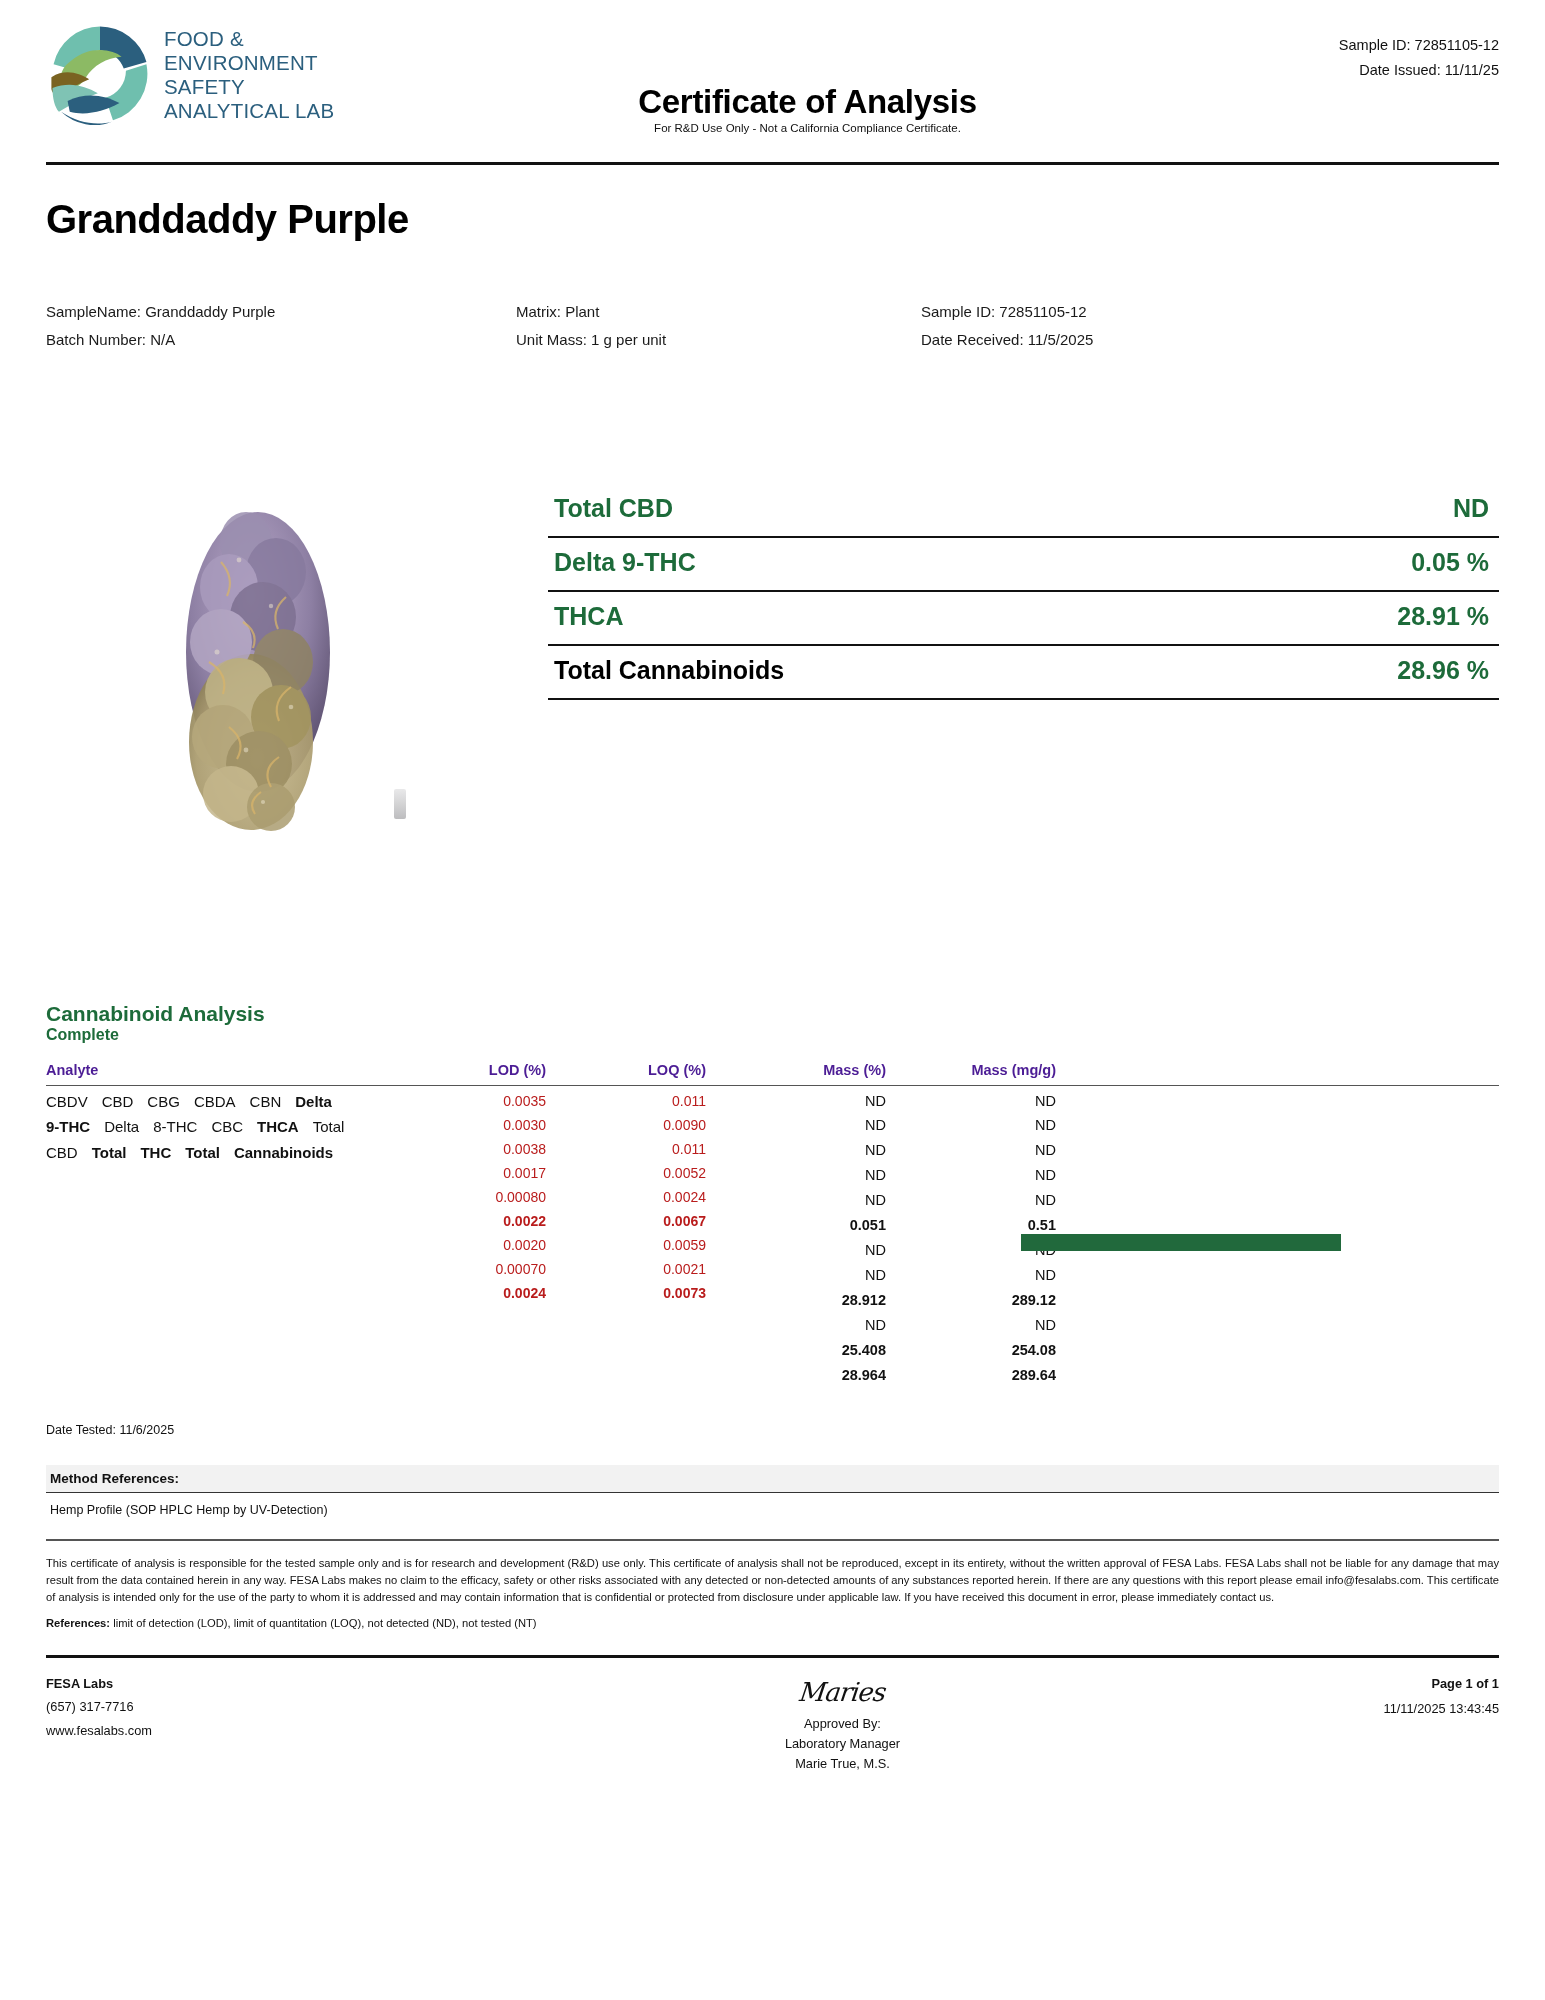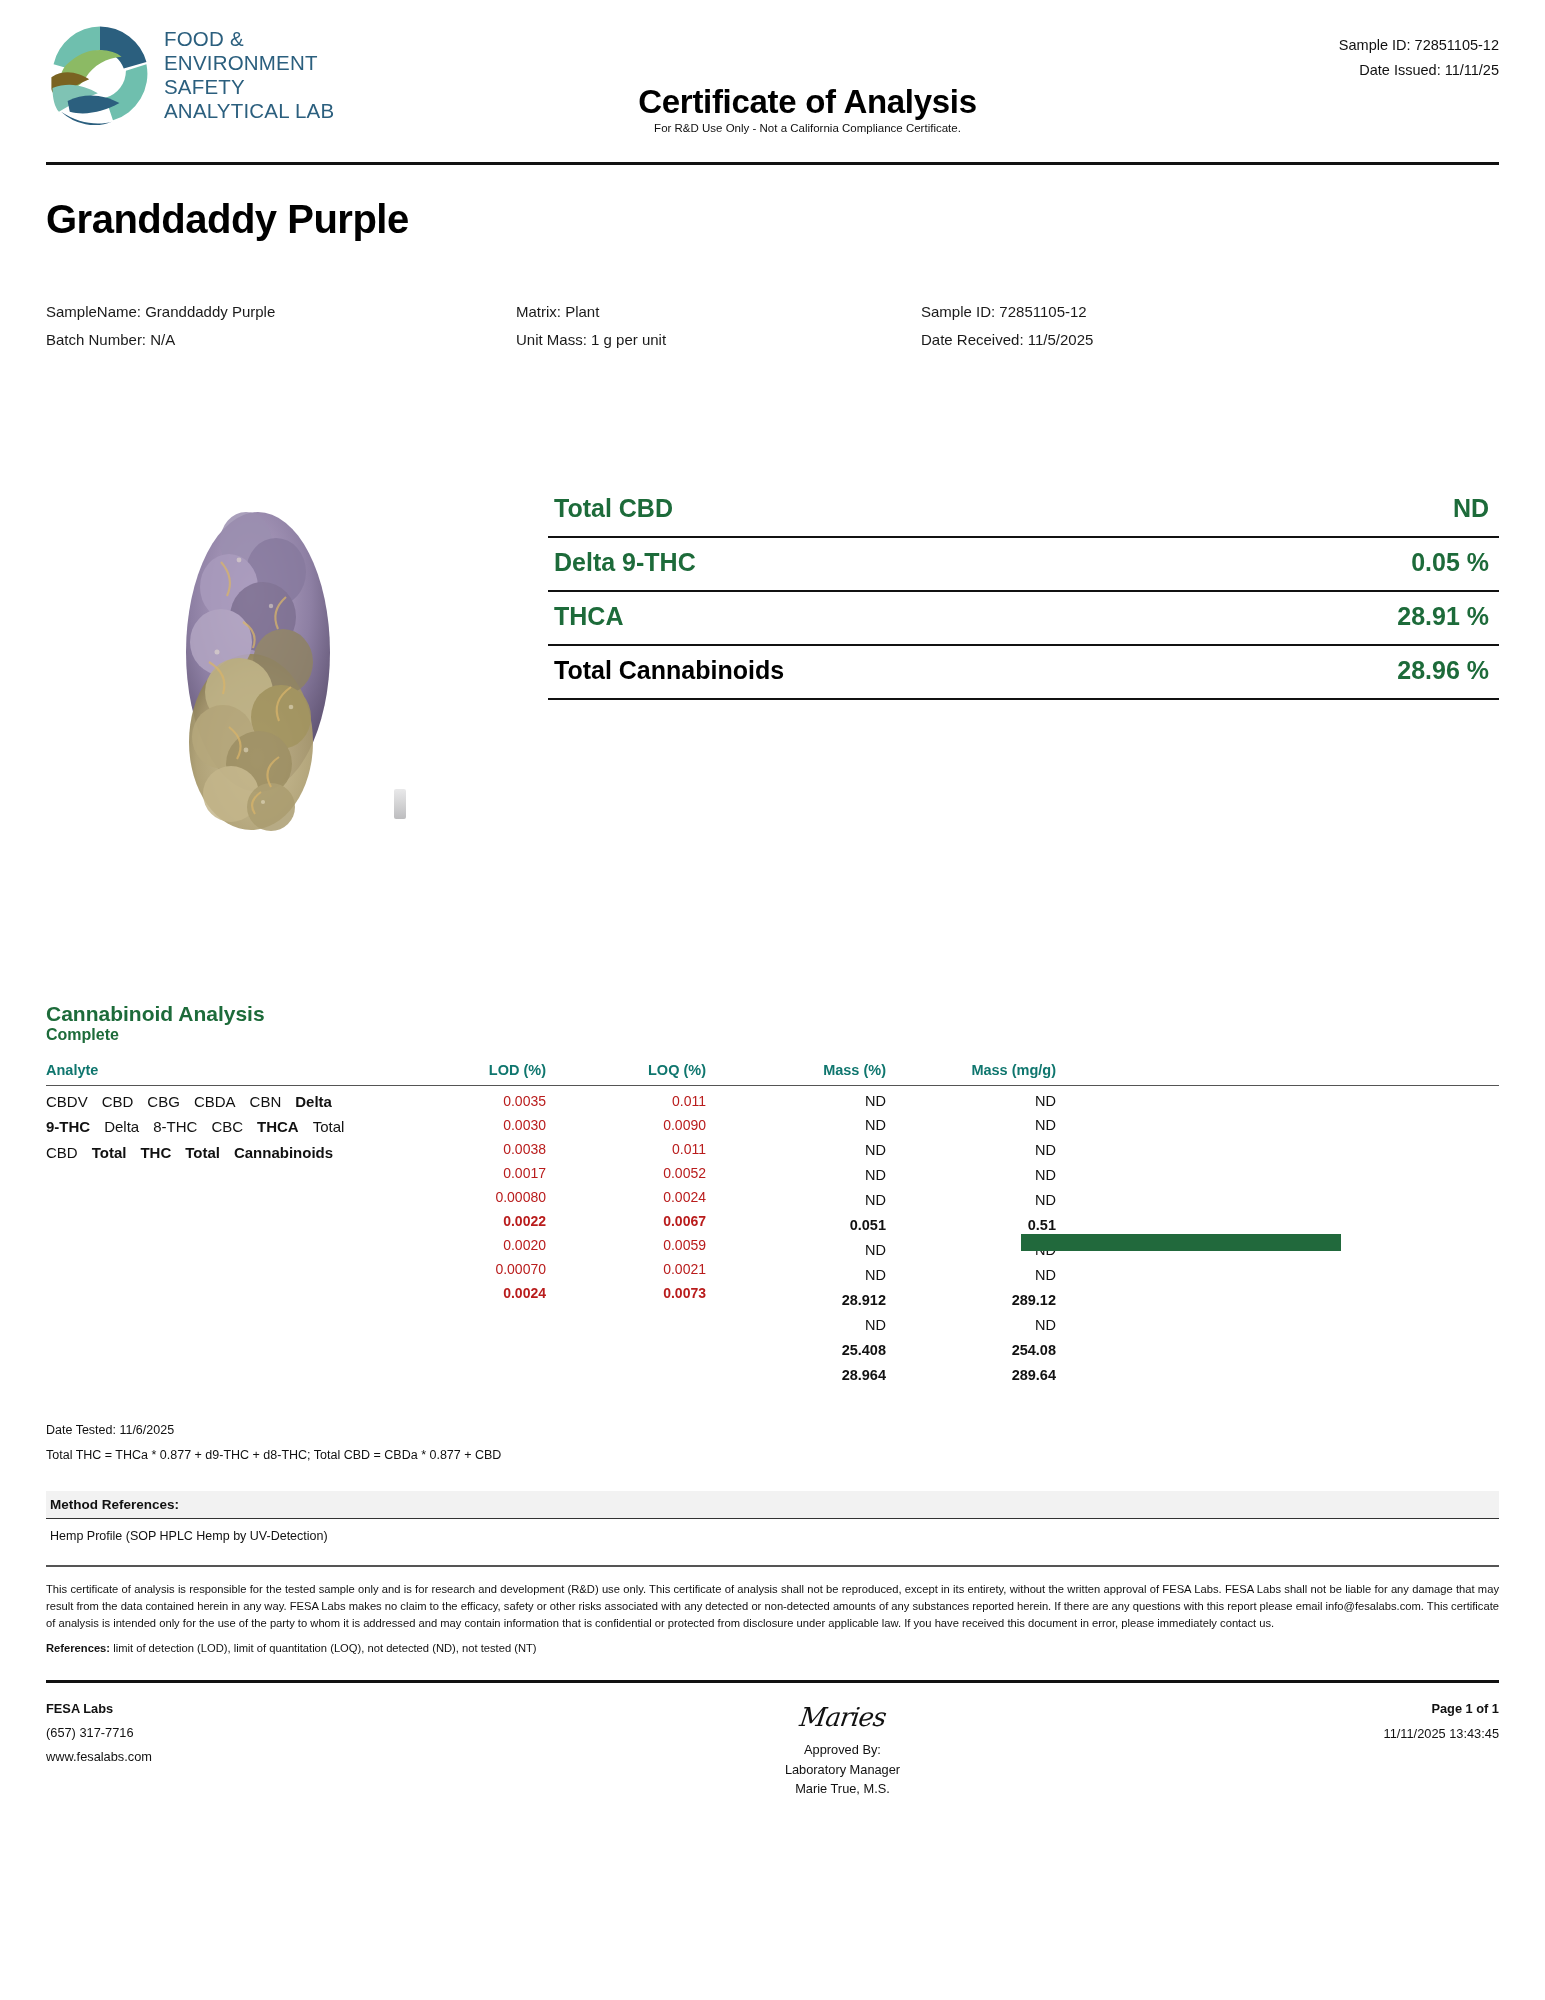--- a/index.html
+++ b/index.html
@@ -55,21 +55,21 @@
   .sum-label { font-size: 25px; font-weight: bold; color: #1d6b3a; }
   .sum-row.total .sum-label { color: #000; }
   .sum-value { font-size: 25px; font-weight: bold; color: #1d6b3a; padding-right: 4px; }
 
   
   .cb-head { display: flex; justify-content: space-between; align-items: baseline; margin-top: 58px; flex-direction: column; }
   .cb-title { font-size: 21px; font-weight: bold; color: #1d6b3a; }
   .cb-status { font-size: 16px; font-weight: bold; color: #1d6b3a; }
 
   .ctable { position: relative; margin-top: 18px; }
-  .ctable-head { display: flex; font-size: 14.5px; font-weight: bold; color: #0f766e;
+  .ctable-head { display: flex; font-size: 14.5px; font-weight: bold; color: #4c1d95;
                  padding-bottom: 7px; border-bottom: 1.6px solid #555; }
   .col-analyte { width: 340px; flex: 0 0 340px; }
   .col-lod { width: 160px; flex: 0 0 160px; text-align: right; }
   .col-loq { width: 160px; flex: 0 0 160px; text-align: right; }
   .col-mass { width: 180px; flex: 0 0 180px; text-align: right; }
   .col-mgg { width: 170px; flex: 0 0 170px; text-align: right; }
   .col-pad  { flex: 1; }
 
   .ctable-body { display: flex; }
   
@@ -315,21 +315,20 @@
           <div class="b">289.64</div>
         </div>
       <div class="col-pad"></div>
     </div>
 
     <div class="green-bar" id="green-bar" style="background: rgb(33, 105, 60);"></div>
   </div>
 
   <div class="notes">
     <div>Date Tested: 11/6/2025</div>
-    <div>Total THC = THCa * 0.877 + d9-THC + d8-THC; Total CBD = CBDa * 0.877 + CBD</div>
   </div>
 
   <div class="mref-bar">Method References:</div>
   <div class="mref-item">Hemp Profile (SOP HPLC Hemp by UV-Detection)</div>
 
   <div class="rule-mid"></div>
 
   <div class="disclaimer">This certificate of analysis is responsible for the tested sample only and is for research and development (R&amp;D) use only. This certificate of analysis shall not be reproduced, except in its entirety, without the written approval of FESA Labs. FESA Labs shall not be liable for any damage that may result from the data contained herein in any way. FESA Labs makes no claim to the efficacy, safety or other risks associated with any detected or non-detected amounts of any substances reported herein. If there are any questions with this report please email info@fesalabs.com. This certificate of analysis is intended only for the use of the party to whom it is addressed and may contain information that is confidential or protected from disclosure under applicable law. If you have received this document in error, please immediately contact us.</div>
   <div class="refs">
     <b>References:</b>

